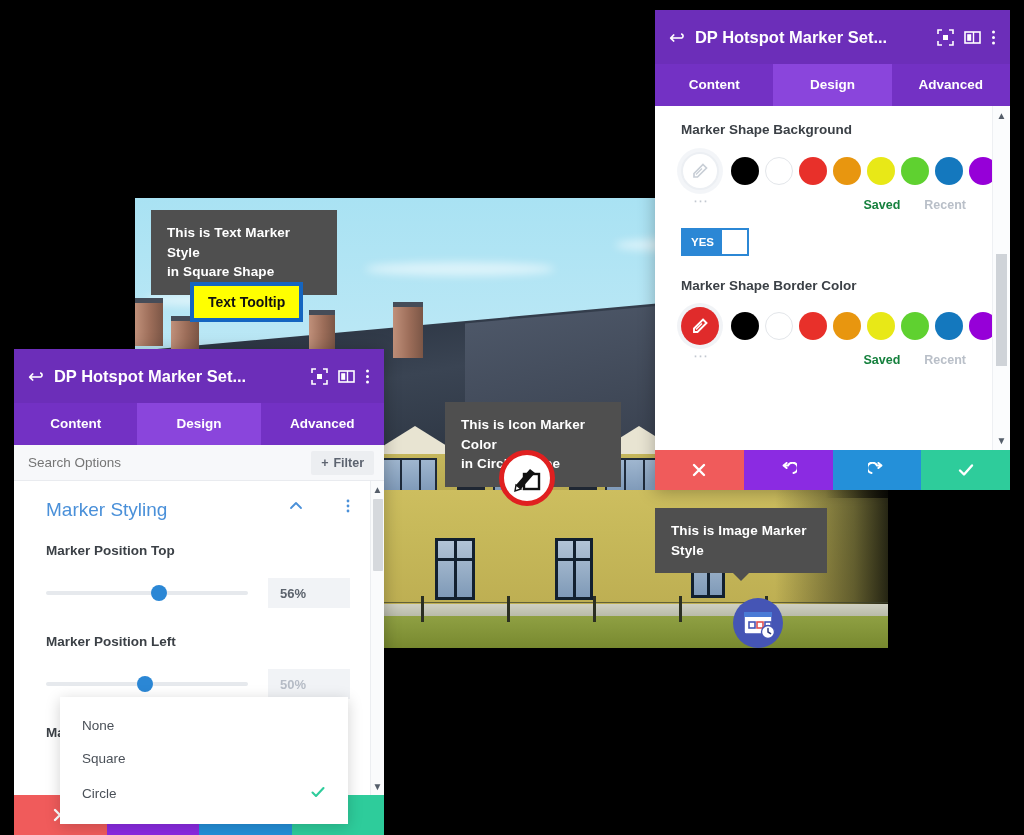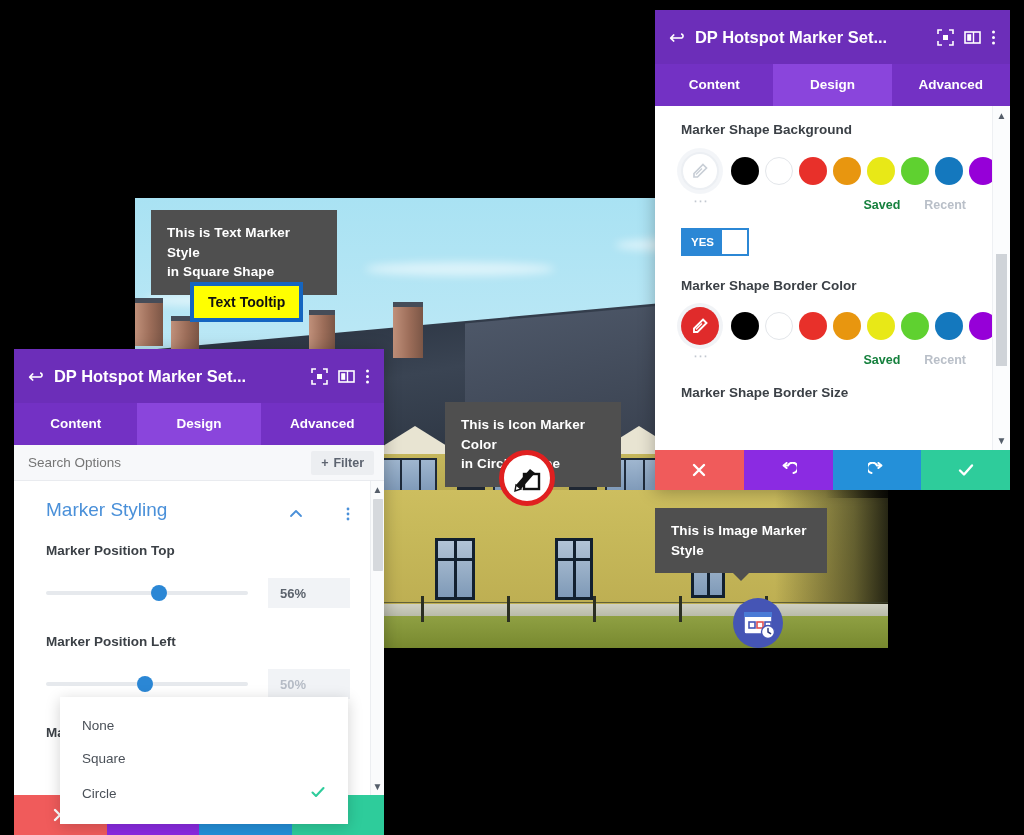--- a/index.html
+++ b/index.html
@@ -187,21 +187,21 @@
   .search-input {
     flex: 1 1 auto; border: 0; background: transparent; outline: none;
     font-size: 13.5px; color: #9aa0ab; font-family: "Liberation Sans", sans-serif;
   }
   .filter-btn {
     background: #eceef1; color: #5d6470; font-size: 12.5px; font-weight: 600;
     padding: 5px 10px; border-radius: 2px; display: flex; align-items: center; gap: 5px;
     cursor: pointer;
   }
   .content-scroll { position: absolute; left:0; right:14px; top:36px; bottom:0; padding: 18px 20px 0 32px; }
-  .sec-head { display: flex; align-items: flex-end; margin-bottom: 22px; gap: 31px; }
+  .sec-head { display: flex; align-items: flex-start; margin-bottom: 22px; gap: 31px; }
   .sec-title { color: #4a90d9; font-size: 19px; font-weight: 400; flex: 1 1 auto; }
   .sec-ic { color: #4a90d9; margin-left: 12px; display:flex; align-items:center;}
   .field-label { font-size: 13.5px; font-weight: 700; color: #3b4046; margin-bottom: 20px; }
   .slider-row { display: flex; align-items: center; gap: 20px; margin-bottom: 26px; justify-content: space-between; }
   .track { flex: 1 1 auto; height: 4px; background: #e6e9ed; border-radius: 2px; position: relative; }
   .thumb { position: absolute; top: -6px; width: 16px; height: 16px; border-radius: 50%; background: #2b87d5; }
   .val-box {
     width: 82px; height: 30px; background: #f1f3f6; display: flex; align-items: center;
     padding-left: 12px; font-size: 13px; font-weight: 700; color: #5c636d;
   }
@@ -471,21 +471,20 @@
           <div class="sw" style="background:#1478be"></div>
           <div class="sw" style="background:#9600d8"></div>
           <div class="sw none"></div>
         </div>
         <div class="dots">⋯</div>
         <div class="saved-row">
           <span class="saved">Saved</span>
           <span class="recent">Recent</span>
         </div>
 
-        <div class="rp-label">Marker Shape Border Size</div>
 
       </div>
 
       <div class="rp-gutter">
         <span class="sb-arrow">▲</span>
         <div class="rp-thumb"></div>
         <span class="sb-arrow">▼</span>
       </div>
     </div>
 

